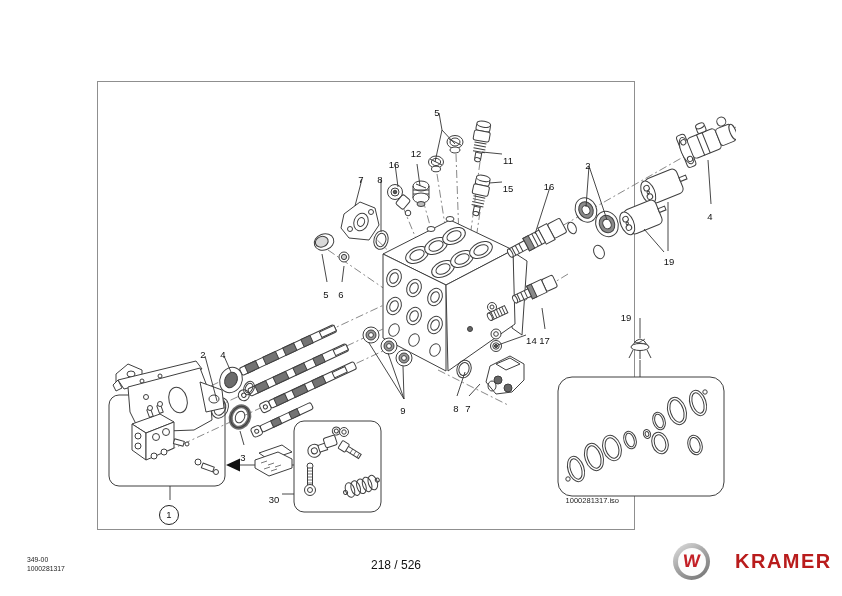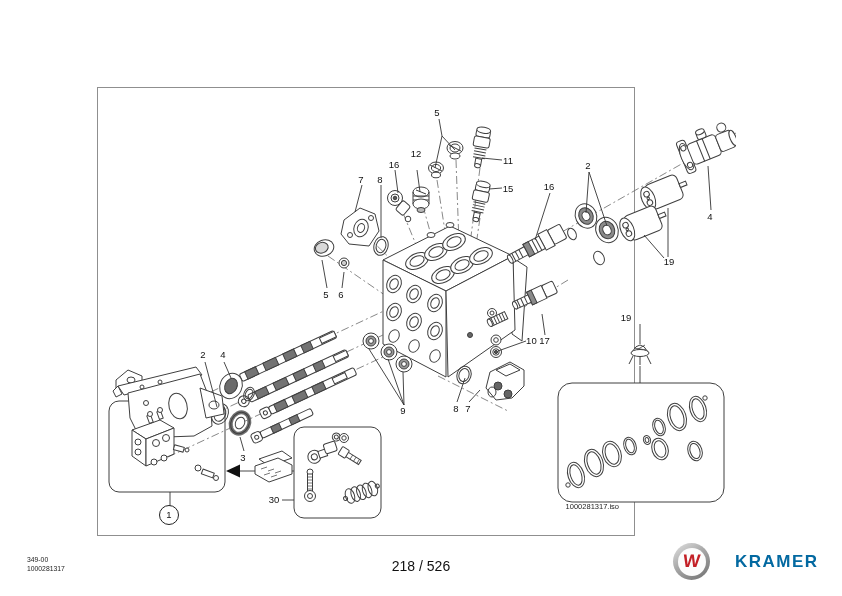--- a/index.html
+++ b/index.html
@@ -1,39 +1,39 @@
 <!DOCTYPE html>
 <html><head>
 <meta charset="utf-8">
 <style>
   html,body{margin:0;padding:0;background:#fff;}
   .page{position:relative;width:842px;height:596px;background:#fff;overflow:hidden;
         font-family:"Liberation Sans",sans-serif;color:#111;}
   .header-bar{position:absolute;left:28px;top:28px;width:786px;height:39px;background:#d6d6d6;
         box-sizing:border-box;padding:3px 0 0 5px;font-size:9.5px;font-weight:bold;
         line-height:11.5px;color:#1a1a1a;}
-  .figure-frame{position:absolute;left:97px;top:87px;width:538px;height:449px;
+  .figure-frame{position:absolute;left:97px;top:81px;width:538px;height:449px;
         border:1px solid #8f8f8f;box-sizing:border-box;background:#fff;}
   .figure-frame svg{position:absolute;left:0;top:0;}
   .co{position:absolute;transform:translate(-50%,-50%);font-size:9.5px;color:#111;
         white-space:nowrap;line-height:1;}
   .co-circle{width:18px;height:18px;border:1px solid #222;border-radius:50%;
         display:flex;align-items:center;justify-content:center;background:#fff;}
   .iso-label{position:absolute;right:15px;bottom:24px;font-size:7.5px;color:#222;}
   .doc-codes{position:absolute;left:27px;top:556px;font-size:6.8px;line-height:8.6px;color:#222;}
-  .page-indicator{position:absolute;left:371px;top:558px;width:100px;text-align:center;
-        font-size:14px;color:#111;}
+  .page-indicator{position:absolute;left:371px;top:558px;width:100px;
+        font-size:12px;color:#111;}
   .brand{position:absolute;left:673px;top:543px;display:flex;align-items:center;}
   .logo-circle{width:37px;height:37px;border-radius:50%;
         background:linear-gradient(145deg,#e3e3e3 0%,#a7a7a7 45%,#6e6e6e 100%);
         display:flex;align-items:center;justify-content:center;}
   .logo-inner{width:28px;height:28px;border-radius:50%;background:#fcfcfc;
         display:flex;align-items:center;justify-content:center;}
   .logo-inner span{font-weight:bold;font-size:18px;color:#c32026;transform:skewX(-6deg);}
-  .brand-name{margin-left:25px;font-size:17px;font-weight:bold;color:#0369a1;letter-spacing:1.5px;}
+  .brand-name{margin-left:25px;font-size:20px;font-weight:bold;color:#b91c1c;letter-spacing:1.5px;}
 </style>
 </head>
 <body>
 
 <div class="page">
 
 
   <div class="figure-frame">
     <svg width="638" height="447" viewBox="0 0 638 447">
 
@@ -509,21 +509,21 @@
   <div class="co" style="left:326px;top:295px">5</div>
   <div class="co" style="left:341px;top:295px">6</div>
   <div class="co" style="left:549px;top:187px">16</div>
   <div class="co" style="left:588px;top:166px">2</div>
   <div class="co" style="left:669px;top:262px">19</div>
   <div class="co" style="left:710px;top:217px">4</div>
   <div class="co" style="left:203px;top:355px">2</div>
   <div class="co" style="left:223px;top:355px">4</div>
   <div class="co" style="left:243px;top:458px">3</div>
   <div class="co" style="left:403px;top:411px">9</div>
-  <div class="co" style="left:538px;top:341px">10 17</div>
+  <div class="co" style="left:538px;top:341px">14 17</div>
   <div class="co" style="left:626px;top:318px">19</div>
   <div class="co co-circle" style="left:169px;top:515px">1</div>
   <div class="co" style="left:274px;top:500px">30</div>
   <div class="co" style="left:456px;top:409px">8</div>
   <div class="co" style="left:468px;top:409px">7</div>
 
   <footer>
     <div class="doc-codes">
       <div>349-00</div>
       <div>1000281317</div>

